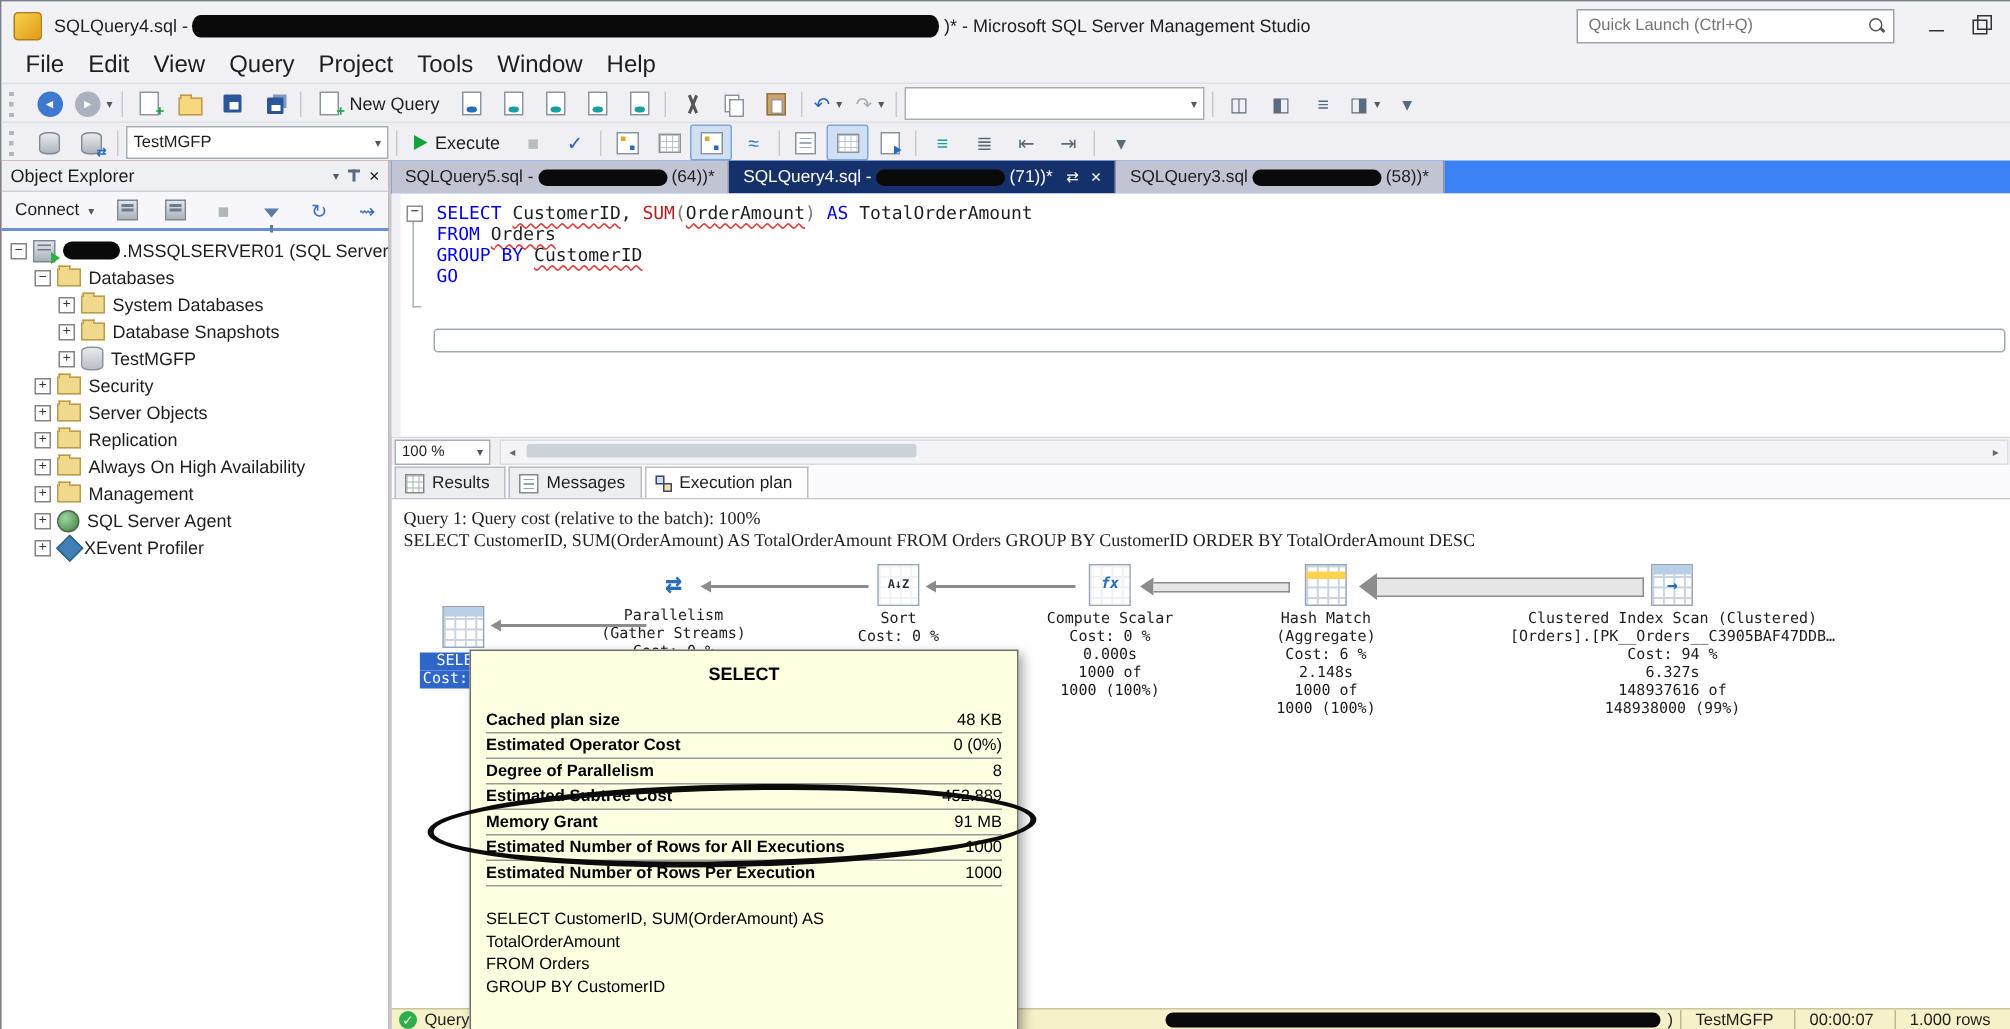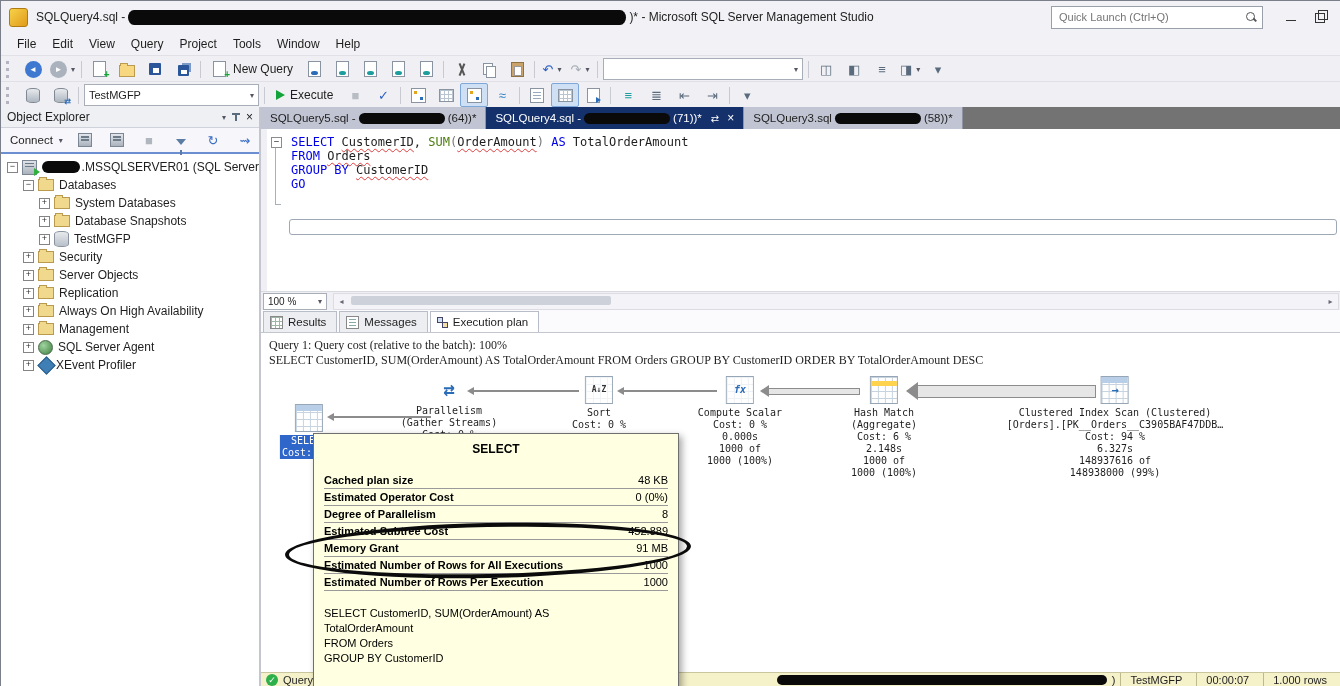--- a/index.html
+++ b/index.html
@@ -18,21 +18,21 @@
   .mag::before{content:"";position:absolute;left:1px;top:1px;width:7px;height:7px;border:1.5px solid #555;border-radius:50%}
   .mag::after{content:"";position:absolute;left:8px;top:8px;width:4px;height:1.5px;background:#555;transform:rotate(45deg)}
   .win-btns{display:flex;gap:18px;margin:0 6px 0 14px;align-items:center}
   .wb{width:12px;height:12px;position:relative;display:inline-block}
   .wb-min::after{content:"";position:absolute;left:1px;bottom:2px;width:10px;height:1.5px;background:#333}
   .wb-restore::before{content:"";position:absolute;left:0;bottom:0;width:8px;height:8px;border:1.2px solid #333;background:#f2f2f6}
   .wb-restore::after{content:"";position:absolute;left:3px;bottom:3px;width:8px;height:8px;border:1.2px solid #333}
 
   
   .menubar{position:absolute;top:32px;left:0;right:0;height:22px;display:flex;align-items:center;padding-left:8px;background:#f2f2f6}
-  .menu-item{padding:3px 8px;font-size:12px;cursor:default}
+  .menu-item{padding:3px 8px;font-size:16px;cursor:default}
   .toolbar{position:absolute;left:0;right:0;display:flex;align-items:center;background:#f0f0f4;border-top:1px solid #e0e0e6;padding-left:2px}
   .tb1{top:54px;height:26px}
   .tb2{top:80px;height:26px;border-bottom:1px solid #d4d4dc}
   .tbi{height:22px;min-width:22px;display:flex;align-items:center;justify-content:center;border:1px solid transparent;border-radius:2px;padding:0 2px;gap:1px}
   .tbi.pressed{background:#cfe0f5;border-color:#7da7d8}
   .tbi .glyph{font-size:13px;line-height:1}
   .tb-sep{width:1px;height:17px;background:#c9c9d2;margin:0 3px;flex:0 0 auto}
   .tb-grip{width:7px;height:17px;border-left:3px dotted #b4b4c0;margin:0 3px;flex:0 0 auto}
   .tb-combo{display:flex;align-items:center;background:#fff;border:1px solid #a8aeb8;height:20px;padding:0 4px;font-size:11px;margin:0 2px}
   .combo-val{flex:1;white-space:nowrap;overflow:hidden}
@@ -99,31 +99,31 @@
   .ti-server{width:13px;height:13px;background:linear-gradient(#dfe3e8,#aab2bc);border:1px solid #7b8694}
   .ti-server::before{content:"";position:absolute;left:2px;top:2px;width:9px;height:1.5px;background:#6d7a88;box-shadow:0 3px 0 #6d7a88}
   .ti-server::after{content:"";position:absolute;right:-4px;bottom:-2px;border-left:6px solid #2faf3e;border-top:4px solid transparent;border-bottom:4px solid transparent}
   .ti-database{width:13px;height:14px;background:linear-gradient(#e8eaed,#b9c0c9);border:1px solid #8a94a1;border-radius:6px/3px}
   .ti-agent{width:13px;height:13px;border-radius:50%;background:radial-gradient(circle at 35% 35%,#9fd49f,#3f7f3f);border:1px solid #4a6a4a}
   .ti-xevent{width:11px;height:11px;background:#3f7fb5;border:1px solid #2b5f8d;transform:rotate(45deg);margin:1px 3px 1px 2px}
   .r-oe{width:64px;height:12px;margin-right:2px;border-radius:6px}
 
   
   .doc-area{flex:1;display:flex;flex-direction:column;min-width:0}
-  .tabstrip{height:22px;background:#737373;display:flex;align-items:stretch;overflow:hidden}
+  .tabstrip{height:22px;background:#3b82f6;display:flex;align-items:stretch;overflow:hidden}
   .dtab{display:flex;align-items:center;padding:0 9px;font-size:11.5px;background:#c1c4d2;border-right:1px solid #9093a6;gap:3px;white-space:nowrap}
   .dtab.active{background:#15316b;color:#fff}
   .r-tab{width:86px;height:11px;border-radius:6px}
   .tpromote{font-size:10px;margin-left:6px}
   .tclose{margin-left:5px;font-size:12px;line-height:1}
 
   .editor{height:156px;background:#fff;position:relative;font-family:"DejaVu Sans Mono",monospace;font-size:12px;line-height:14px;padding-top:6px;overflow:hidden}
   .editor::before{content:"";position:absolute;left:0;top:0;bottom:0;width:6px;background:#f0f0f4}
   .code-line{padding-left:30px;height:14px;white-space:pre}
-  .kw{color:#0000e8}.fn{color:#4d7c0f}.gr{color:#7a7a7a}
+  .kw{color:#0000e8}.fn{color:#b91c1c}.gr{color:#7a7a7a}
   .sq{text-decoration:underline wavy #e03c3c 1px;text-underline-offset:2px}
   .fold-box{position:absolute;left:10px;top:8px;width:9px;height:9px;border:1px solid #8c8c8c;background:#fff;font-size:9px;line-height:7px;text-align:center;color:#333}
   .fold-line{position:absolute;left:14px;top:19px;width:1px;height:57px;background:#a8b0ba}
   .fold-line::after{content:"";position:absolute;bottom:0;left:0;width:6px;height:1px;background:#a8b0ba}
   .current-line{margin:14px 4px 0 28px;height:14px;border:1px solid #9fa8b5;border-radius:3px}
 
   .editor-foot{height:18px;display:flex;align-items:center;background:#f0f0f4;border-top:1px solid #d9d9e0;padding:0 2px}
   .zoom-combo{width:54px;height:15px;background:#fff;border:1px solid #a8aeb8;display:flex;align-items:center;padding:0 4px;font-size:10px;margin-right:6px}
   .zoom-combo .zv{flex:1}
   .hscroll{flex:1;display:flex;align-items:center;height:15px;background:#f4f4f8;border:1px solid #dcdce2}

